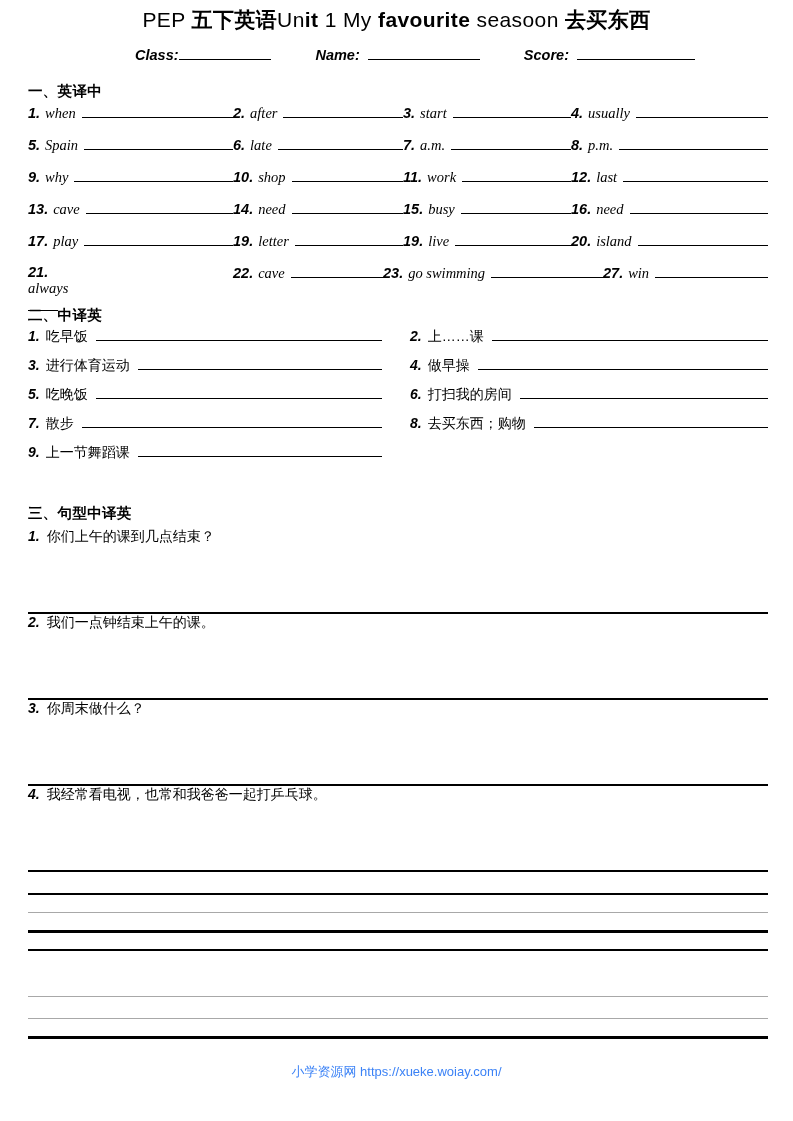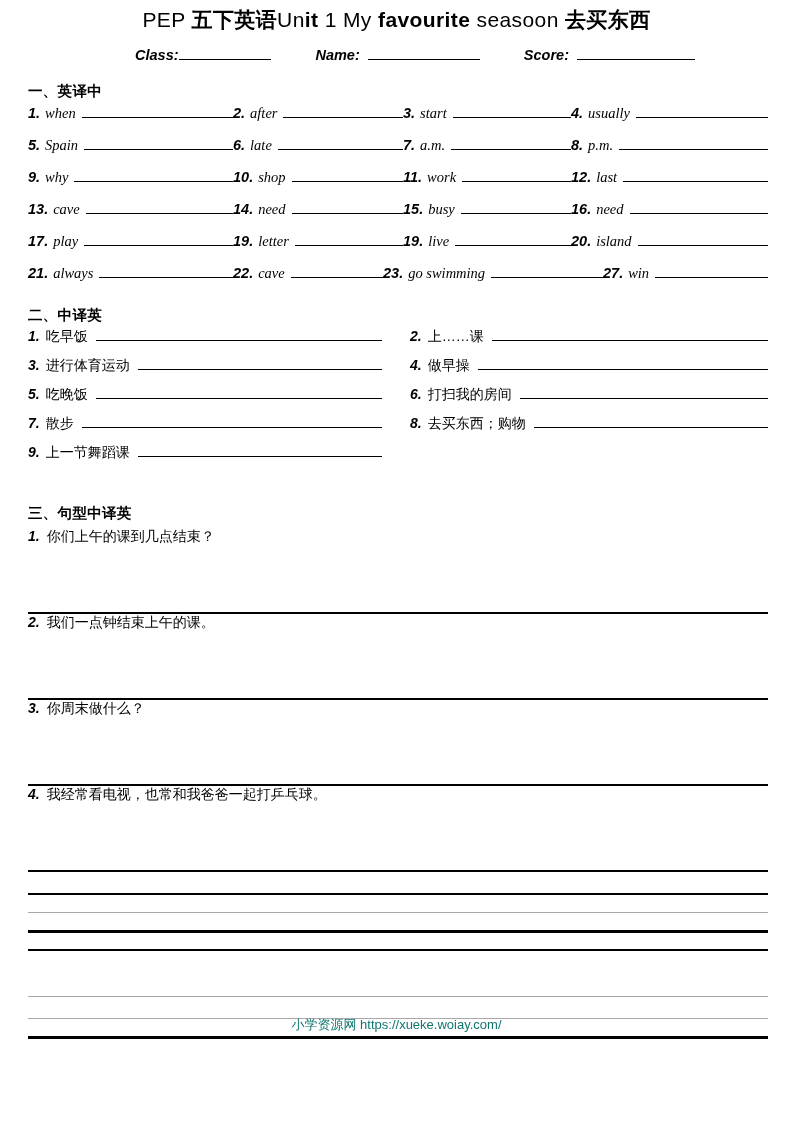--- a/index.html
+++ b/index.html
@@ -94,21 +94,21 @@
     flex: 1 1 auto;
     border-bottom: 1.6px solid #000;
     height: 13px;
     min-width: 30px;
   }
   .c1 { width: 205px; }
   .c2 { width: 170px; }
   .c3 { width: 168px; }
   .c4 { width: 197px; }
   
-  .r6c1 { width: 205px; }
+  .r6c1 { width: 205px; flex-direction: column; }
   .r6c2 { width: 150px; }
   .r6c3 { width: 220px; }
   .r6c4 { width: 165px; margin-left: 0px; }
 
   
   .s2 {
     position: absolute;
     left: 28px;
     top: 328px;
     width: 740px;
@@ -181,24 +181,24 @@
   }
   .rule-line { width: 740px; height: 0; }
   .rule-dark  { border-bottom: 2.2px solid #000; }
   .rule-gray  { border-bottom: 1.4px solid #a8a8a8; }
   .rule-thick { border-bottom: 3.2px solid #000; }
 
   
   .footer {
     position: absolute;
     left: 0;
-    top: 1016px;
+    top: 1063px;
     width: 793px;
     text-align: center;
-    color: #0f766e;
+    color: #3b82f6;
     font-size: 13px;
     white-space: nowrap;
   }
 </style>
 </head>
 <body>
 
 <div class="page">
 
   <div class="title" id="title-host"><span class="t-reg">PEP </span><span class="t-bold">五下英语</span><span class="t-reg">Un</span><span class="t-bold">it</span><span class="t-reg"> 1 My </span><span class="t-bold">favourite</span><span class="t-reg"> seasoon </span><span class="t-bold">去买东西</span></div>

